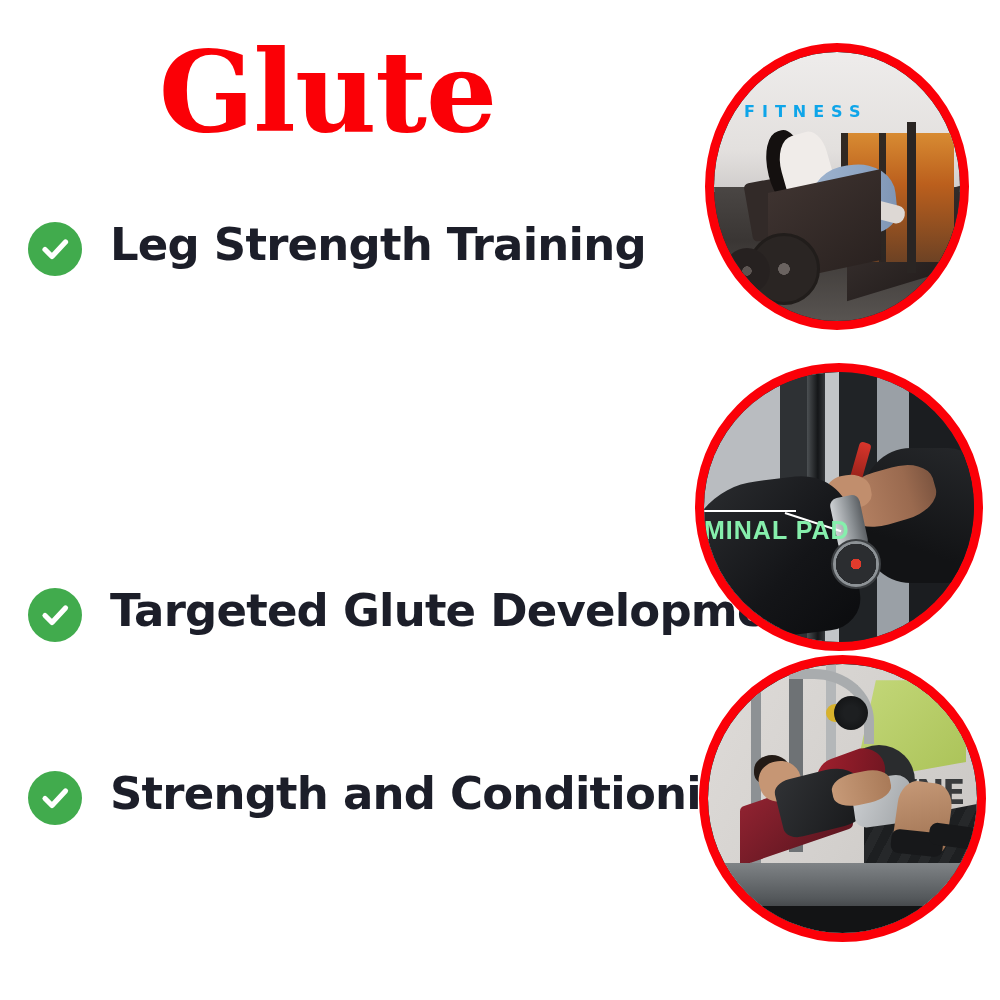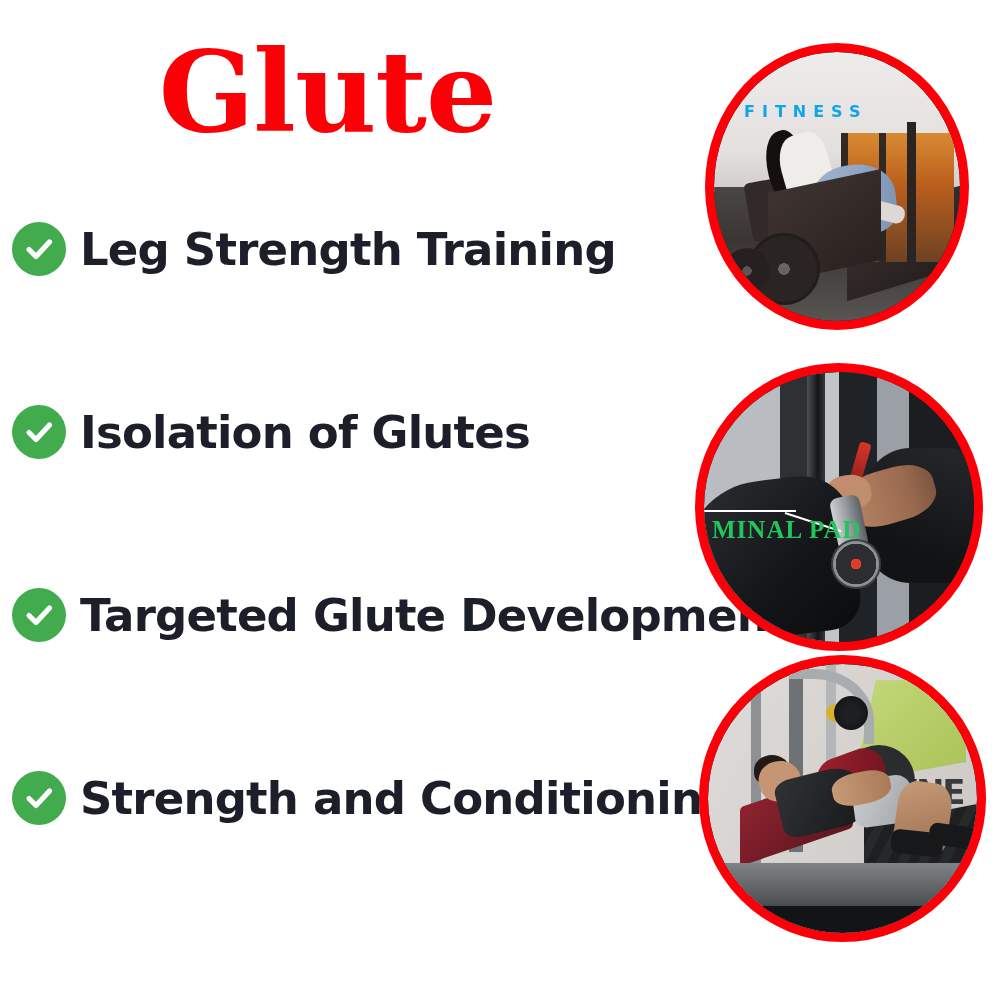--- a/index.html
+++ b/index.html
@@ -41,24 +41,23 @@
   
   .bullet-list {
     position: absolute;
     left: 0;
     top: 0;
     width: 760px;
     height: 1000px;
   }
   .bullet-row {
     position: absolute;
-    left: 12px;
+    left: 28px;
     display: flex;
-    align-items: center;
-    gap: 14px;
+    gap: 28px;
   }
   .bullet-row.r1 { top: 222px; }
   .bullet-row.r2 { top: 405px; }
   .bullet-row.r3 { top: 588px; }
   .bullet-row.r4 { top: 771px; }
 
   .check-icon {
     flex: 0 0 auto;
     width: 54px;
     height: 54px;
@@ -231,23 +230,23 @@
   .p2-callout-line {
     position: absolute; left: 30%; top: 52%; width: 22%; height: 2px;
     background: #ffffff;
     transform: rotate(18deg); transform-origin: left center;
   }
   .p2-callout-rule {
     position: absolute; left: 0; top: 51%; width: 34%; height: 2px;
     background: #ffffff;
   }
   .p2-label {
-    position: absolute; left: 8px; top: 53.5%;
-    font-family: Liberation Serif, serif;
-    font-weight: bold; font-size: 25px; color: #22c55e;
+    position: absolute; left: 0; top: 53.5%;
+    font-family: Liberation Sans, sans-serif;
+    font-weight: bold; font-size: 25px; color: #86efac;
     letter-spacing: 1px; white-space: nowrap;
   }
 
   
   .p3-wall {
     position: absolute; inset: 0;
     background: linear-gradient(120deg,#dedbd8 0%, #d3d0cd 55%, #c8c5c2 100%);
   }
   .p3-green {
     position: absolute; right: 4%; top: 6%; width: 42%; height: 38%;
@@ -368,28 +367,20 @@
 
     <div class="bullet-row r1">
       <span class="check-icon">
         <svg width="34" height="34" viewBox="0 0 34 34" aria-hidden="true">
           <path d="M7 17.5 L14 24.5 L27.5 10" fill="none" stroke="#ffffff" stroke-width="5.2" stroke-linecap="round" stroke-linejoin="round"></path>
         </svg>
       </span>
       <span class="bullet-label">Leg Strength Training</span>
     </div>
 
-    <div class="bullet-row r2">
-      <span class="check-icon">
-        <svg width="34" height="34" viewBox="0 0 34 34" aria-hidden="true">
-          <path d="M7 17.5 L14 24.5 L27.5 10" fill="none" stroke="#ffffff" stroke-width="5.2" stroke-linecap="round" stroke-linejoin="round"></path>
-        </svg>
-      </span>
-      <span class="bullet-label">Isolation of Glutes</span>
-    </div>
 
     <div class="bullet-row r3">
       <span class="check-icon">
         <svg width="34" height="34" viewBox="0 0 34 34" aria-hidden="true">
           <path d="M7 17.5 L14 24.5 L27.5 10" fill="none" stroke="#ffffff" stroke-width="5.2" stroke-linecap="round" stroke-linejoin="round"></path>
         </svg>
       </span>
       <span class="bullet-label">Targeted Glute Development</span>
     </div>
 

